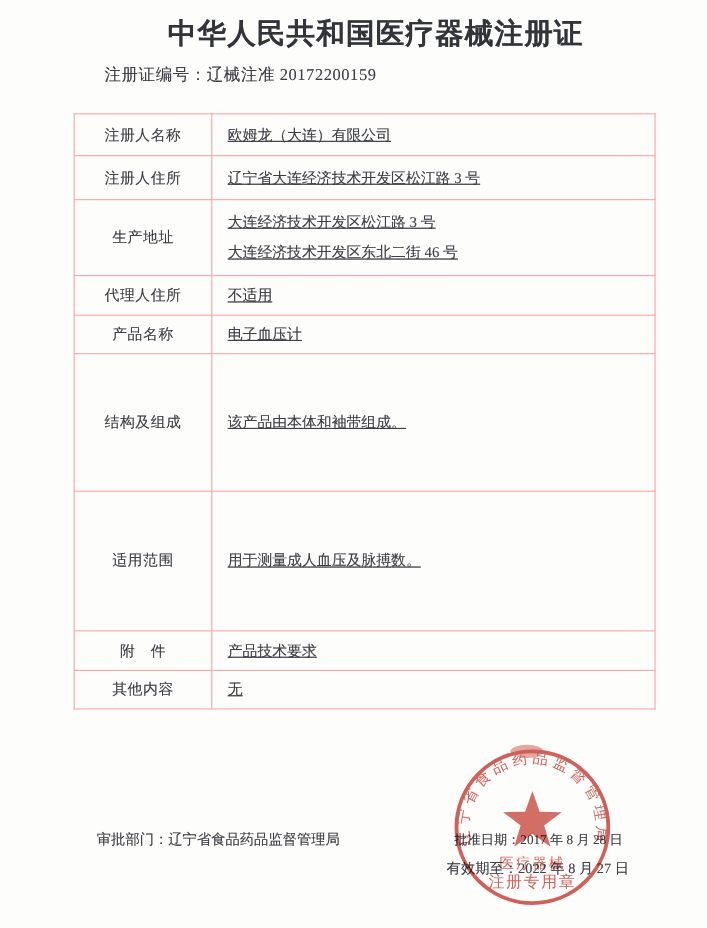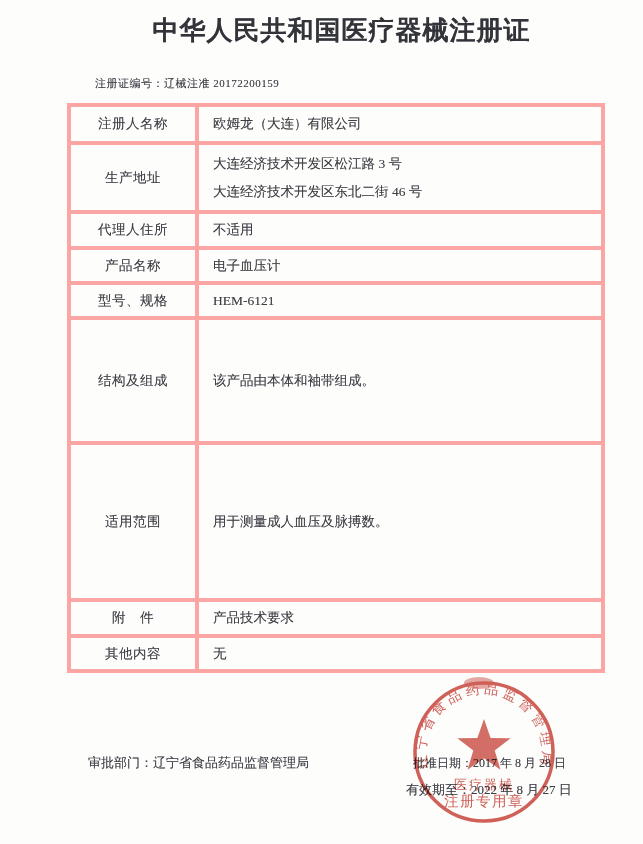--- a/index.html
+++ b/index.html
@@ -16,41 +16,41 @@
   .title {
     position:absolute; top:13px; left:0; width:100%;
     text-align:center;
     font-size:26px; font-weight:bold; letter-spacing:1px;
     color:#33343a;
     text-shadow:0 0 .6px rgba(50,50,60,.55);
     padding-left:20px;
   }
 
   .regline {
-    position:absolute; top:76px; left:95px;
-    font-size:11px; letter-spacing:.5px;
+    position:absolute; top:59px; left:95px;
+    font-size:15px; letter-spacing:.5px;
     text-shadow:0 0 .5px rgba(60,60,70,.4);
   }
 
   table.cert {
     position:absolute; top:103px; left:67px;
     border-collapse:collapse; table-layout:fixed;
     border:1.5px solid #7d7d7d;
   }
   table.cert td {
-    border:4px solid #fca5a5;
+    border:1px solid #fca5a5;
     font-size:13.5px;
     vertical-align:middle;
     text-shadow:0 0 .5px rgba(60,60,70,.4);
   }
   td.lbl { width:122px; text-align:center; letter-spacing:.5px; }
-  td.val { width:380px; padding:2px 8px 2px 14px; }
+  td.val { width:380px; padding:2px 8px 2px 14px;text-decoration:underline; }
   tr.h38{height:38px} tr.h40{height:40px} tr.h69{height:69px}
   tr.h37{height:37px} tr.h36{height:36px} tr.h35{height:35px}
-  tr.h125{height:125px} tr.h127{height:157px} tr.h32{height:32px}
+  tr.h125{height:125px} tr.h127{height:127px} tr.h32{height:32px}
   .vline { line-height:28px; }
 
   .dept  { position:absolute; top:754px; left:88px;  font-size:13px; text-shadow:0 0 .5px rgba(60,60,70,.4); }
   .date1 { position:absolute; top:755px; left:413px; font-size:12px; text-shadow:0 0 .5px rgba(60,60,70,.4); }
   .date2 { position:absolute; top:781px; left:406px; font-size:13px; text-shadow:0 0 .5px rgba(60,60,70,.4); }
 
   .stamp {
     position:absolute; left:409px; top:677px;
     width:150px; height:150px;
     mix-blend-mode:multiply;
@@ -70,38 +70,38 @@
   <div class="regline">
     <span>注册证编号：</span><span>辽械注准 20172200159</span>
   </div>
 
   <table class="cert">
     <tbody>
         <tr class="h38">
       <td class="lbl">注册人名称</td>
       <td class="val">欧姆龙（大连）有限公司</td>
     </tr>
+    <tr class="h40">
+      <td class="lbl">注册人住所</td>
+      <td class="val">辽宁省大连经济技术开发区松江路 3 号</td>
+    </tr>
     <tr class="h69">
       <td class="lbl">生产地址</td>
       <td class="val">
         <div class="vline">大连经济技术开发区松江路 3 号</div>
         <div class="vline">大连经济技术开发区东北二街 46 号</div>
       </td>
     </tr>
     <tr class="h36">
       <td class="lbl">代理人住所</td>
       <td class="val">不适用</td>
     </tr>
     <tr class="h35">
       <td class="lbl">产品名称</td>
       <td class="val">电子血压计</td>
-    </tr>
-    <tr class="h35">
-      <td class="lbl">型号、规格</td>
-      <td class="val">HEM-6121</td>
     </tr>
     <tr class="h125">
       <td class="lbl">结构及组成</td>
       <td class="val">该产品由本体和袖带组成。</td>
     </tr>
     <tr class="h127">
       <td class="lbl">适用范围</td>
       <td class="val">用于测量成人血压及脉搏数。</td>
     </tr>
     <tr class="h36">

